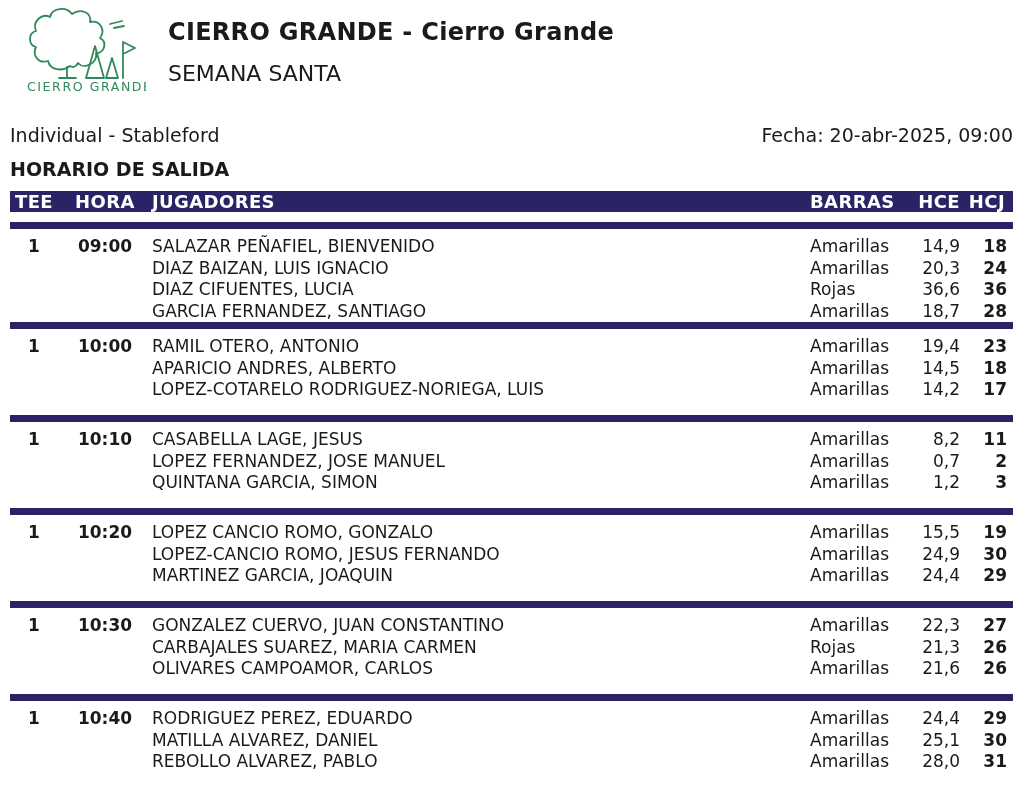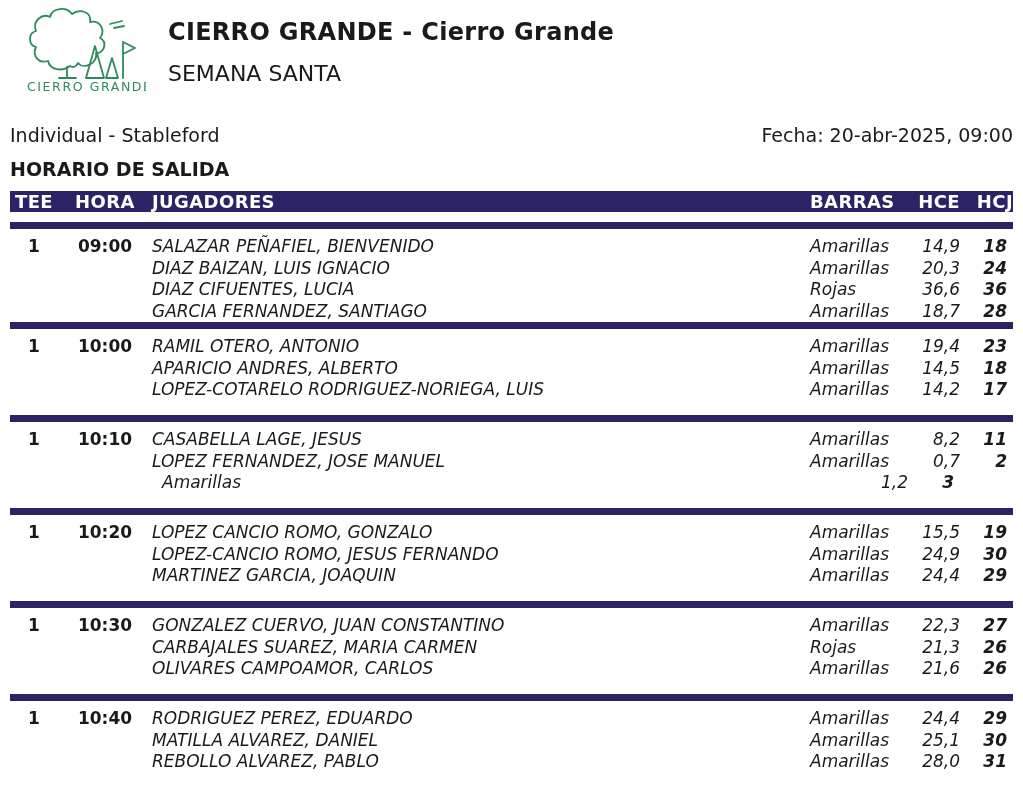--- a/index.html
+++ b/index.html
@@ -20,28 +20,28 @@
   .section-title{font-size:19px;font-weight:bold;margin-top:12px;}
 
   
   .thead{margin-top:11px;background:#2a2366;color:#fff;height:21px;
          display:grid;grid-template-columns:48px 94px 1fr 108px 52px 53px;
          align-items:center;font-weight:bold;font-size:18px;letter-spacing:.4px;
          margin-bottom:10px;}
   .th-tee,.th-hora{text-align:center;}
   .th-barras{padding-left:10px;}
   .th-hce{text-align:right;}
-  .th-hcj{text-align:right;padding-right:0;}
+  .th-hcj{text-align:right;padding-right:8px;}
 
   .gsep{height:7px;background:#2a2366;}
   .group{display:grid;grid-template-columns:48px 94px 1fr;
          padding-top:7px;min-height:79px;box-sizing:content-box;}
   .g-tee,.g-hora{text-align:center;font-weight:bold;font-size:17px;line-height:21.5px;}
   .pline{display:grid;grid-template-columns:1fr 108px 52px 53px;
-         font-size:17px;line-height:21.5px;font-style:italic;}
+         font-size:17px;line-height:21.5px;}
   .p-barras{padding-left:10px;}
   .p-hce{text-align:right;}
   .p-hcj{text-align:right;font-weight:bold;padding-right:6px;}
 </style>
 </head>
 <body>
 
 <div class="page">
 
   <div class="top">
@@ -148,20 +148,21 @@
               <div class="p-hce">8,2</div>
               <div class="p-hcj">11</div>
             </div>
             <div class="pline">
               <div class="p-name">LOPEZ FERNANDEZ, JOSE MANUEL</div>
               <div class="p-barras">Amarillas</div>
               <div class="p-hce">0,7</div>
               <div class="p-hcj">2</div>
             </div>
             <div class="pline">
+              <div class="p-name">QUINTANA GARCIA, SIMON</div>
               <div class="p-barras">Amarillas</div>
               <div class="p-hce">1,2</div>
               <div class="p-hcj">3</div>
             </div>
           </div>
         </div>
         <div class="gsep"></div>
         <div class="group">
           <div class="g-tee">1</div>
           <div class="g-hora">10:20</div>

